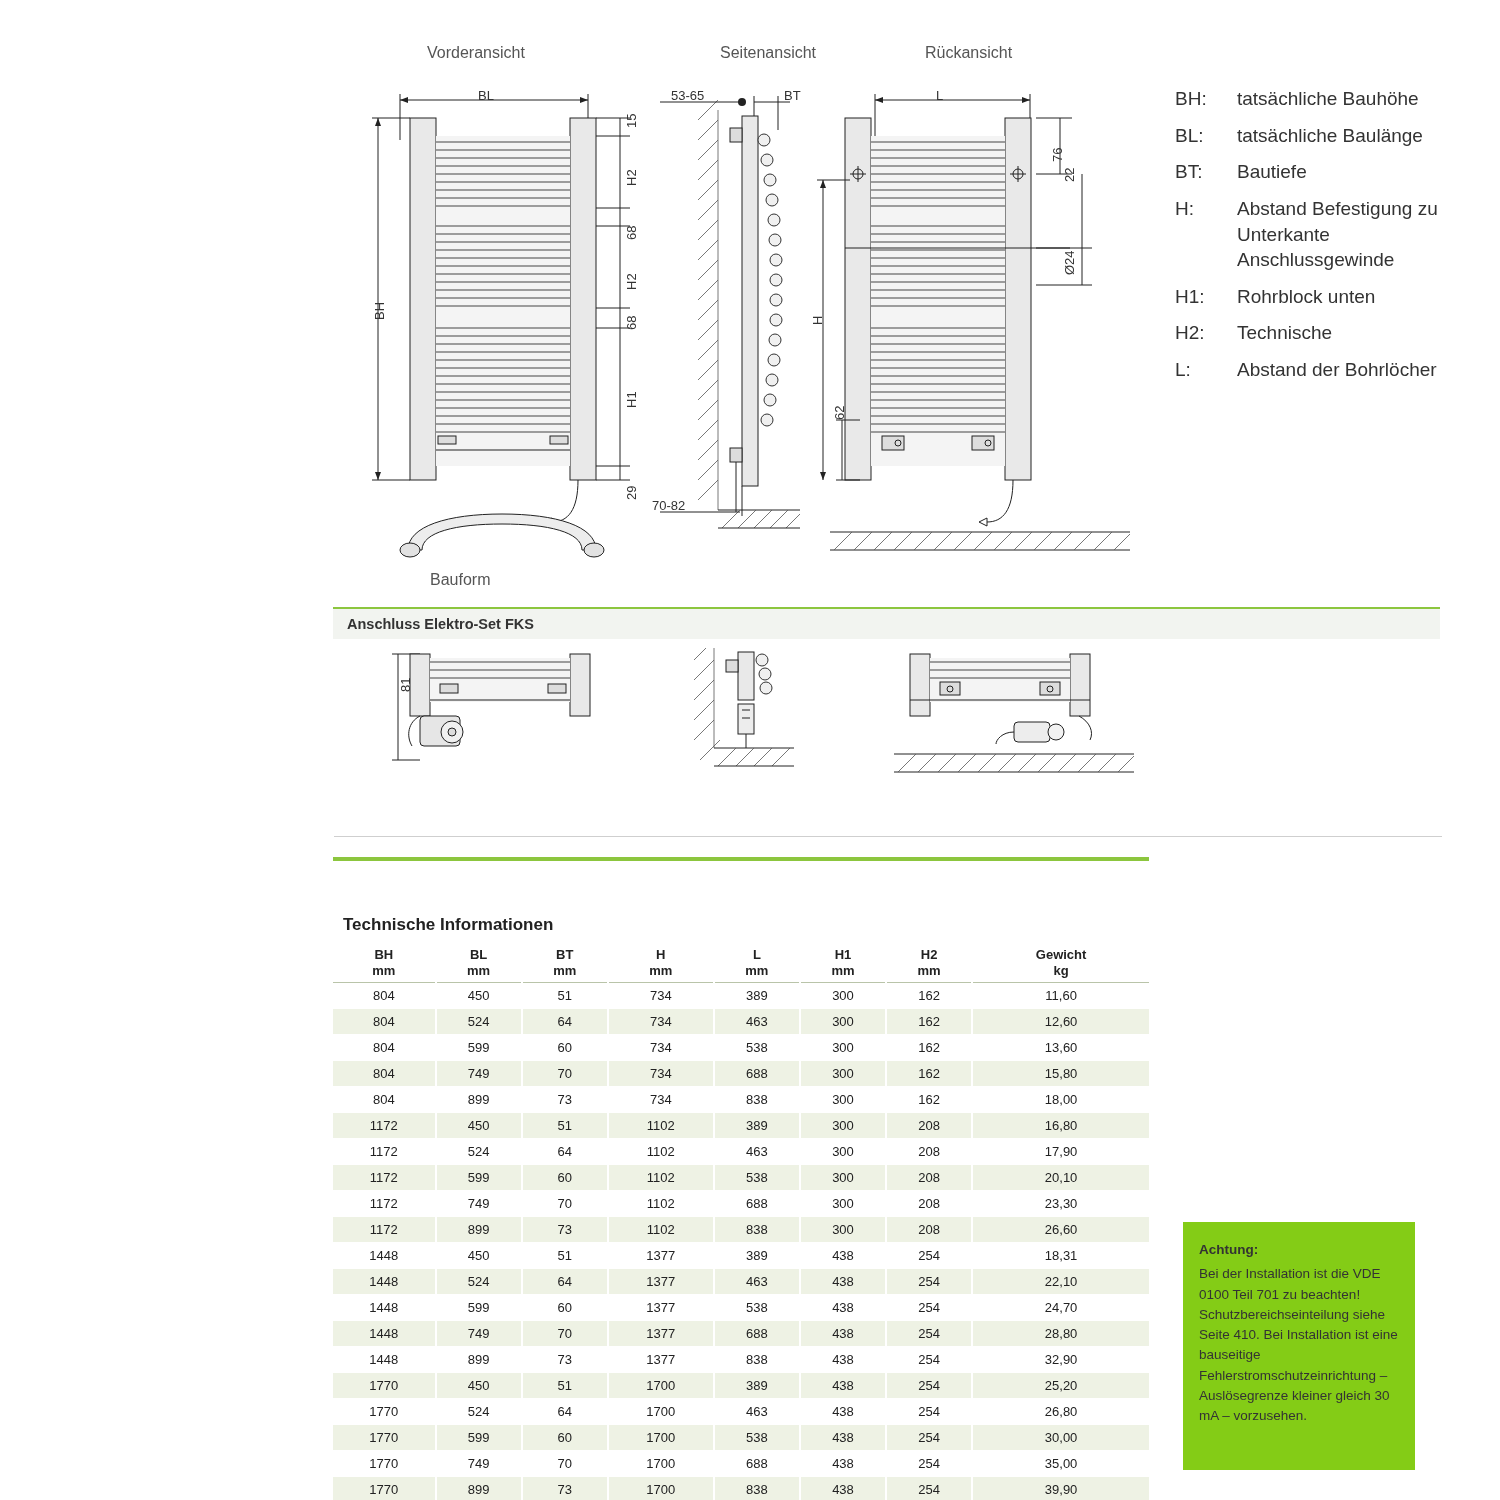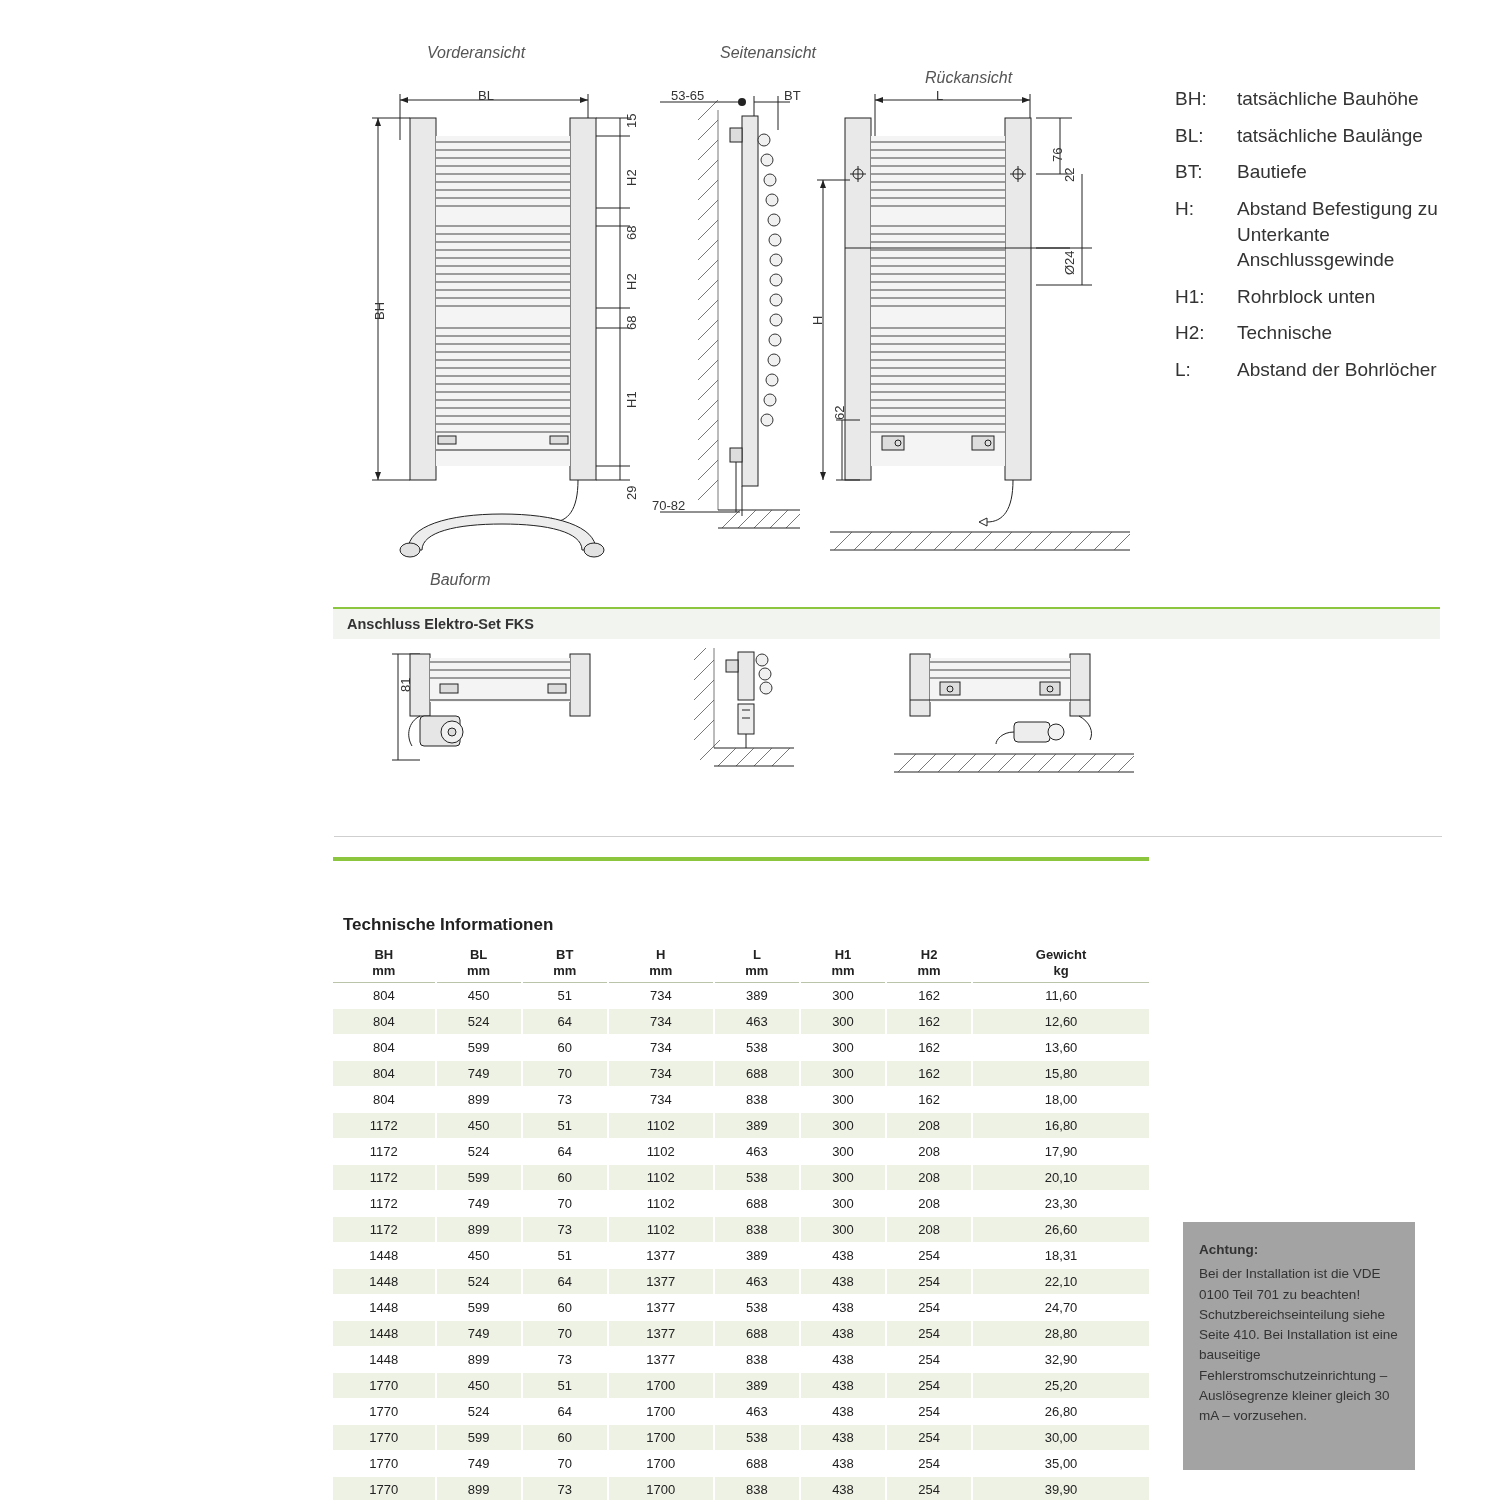--- a/index.html
+++ b/index.html
@@ -12,21 +12,20 @@
     overflow:hidden;
   }
   .page{position:absolute;inset:0;}
 
   
   .view-title{
     position:absolute;
     font-size:16px;
     color:#555;
     white-space:nowrap;
-    font-style:italic;
   }
   .dim-label{
     position:absolute;
     font-size:13px;
     color:#333;
     white-space:nowrap;
   }
   .dim-label.vert{
     transform-origin:0 0;
     transform:rotate(-90deg);
@@ -82,37 +81,37 @@
   table.tech-table td{
     text-align:center;padding:5px 0;
     border-bottom:1px solid #ffffff;
   }
   table.tech-table tr.alt td{background:#eef2e4;}
   table.tech-table td+td, table.tech-table th+th{border-left:2px solid #ffffff;}
 
   
   .attention{
     position:absolute;left:1183px;top:1222px;width:232px;height:248px;
-    background:#a3a3a3;
+    background:#84cc16;
     padding:18px 16px;
     box-sizing:border-box;
     font-size:13.5px;color:#333;line-height:1.5;
   }
   .attention b{display:block;margin-bottom:4px;}
 
   svg{display:block;}
 </style>
 </head>
 <body>
 
 <div class="page">
 
   <div class="view-title" style="left:427px;top:44px;">Vorderansicht</div>
   <div class="view-title" style="left:720px;top:44px;">Seitenansicht</div>
-  <div class="view-title" style="left:925px;top:44px;margin-top:25px;">Rückansicht</div>
+  <div class="view-title" style="left:925px;top:44px;">Rückansicht</div>
   <div class="view-title" style="left:430px;top:571px;">Bauform</div>
 
   <svg width="1160" height="560" style="position:absolute;left:330px;top:80px;">
     <g stroke="#222" fill="none" stroke-width="1">
 
       <line x1="70" y1="20" x2="258" y2="20"></line>
       <path d="M70,20 l8,-3 l0,6 z" fill="#222" stroke="none"></path>
       <path d="M258,20 l-8,-3 l0,6 z" fill="#222" stroke="none"></path>
       <line x1="70" y1="14" x2="70" y2="60"></line>
       <line x1="258" y1="14" x2="258" y2="60"></line>

